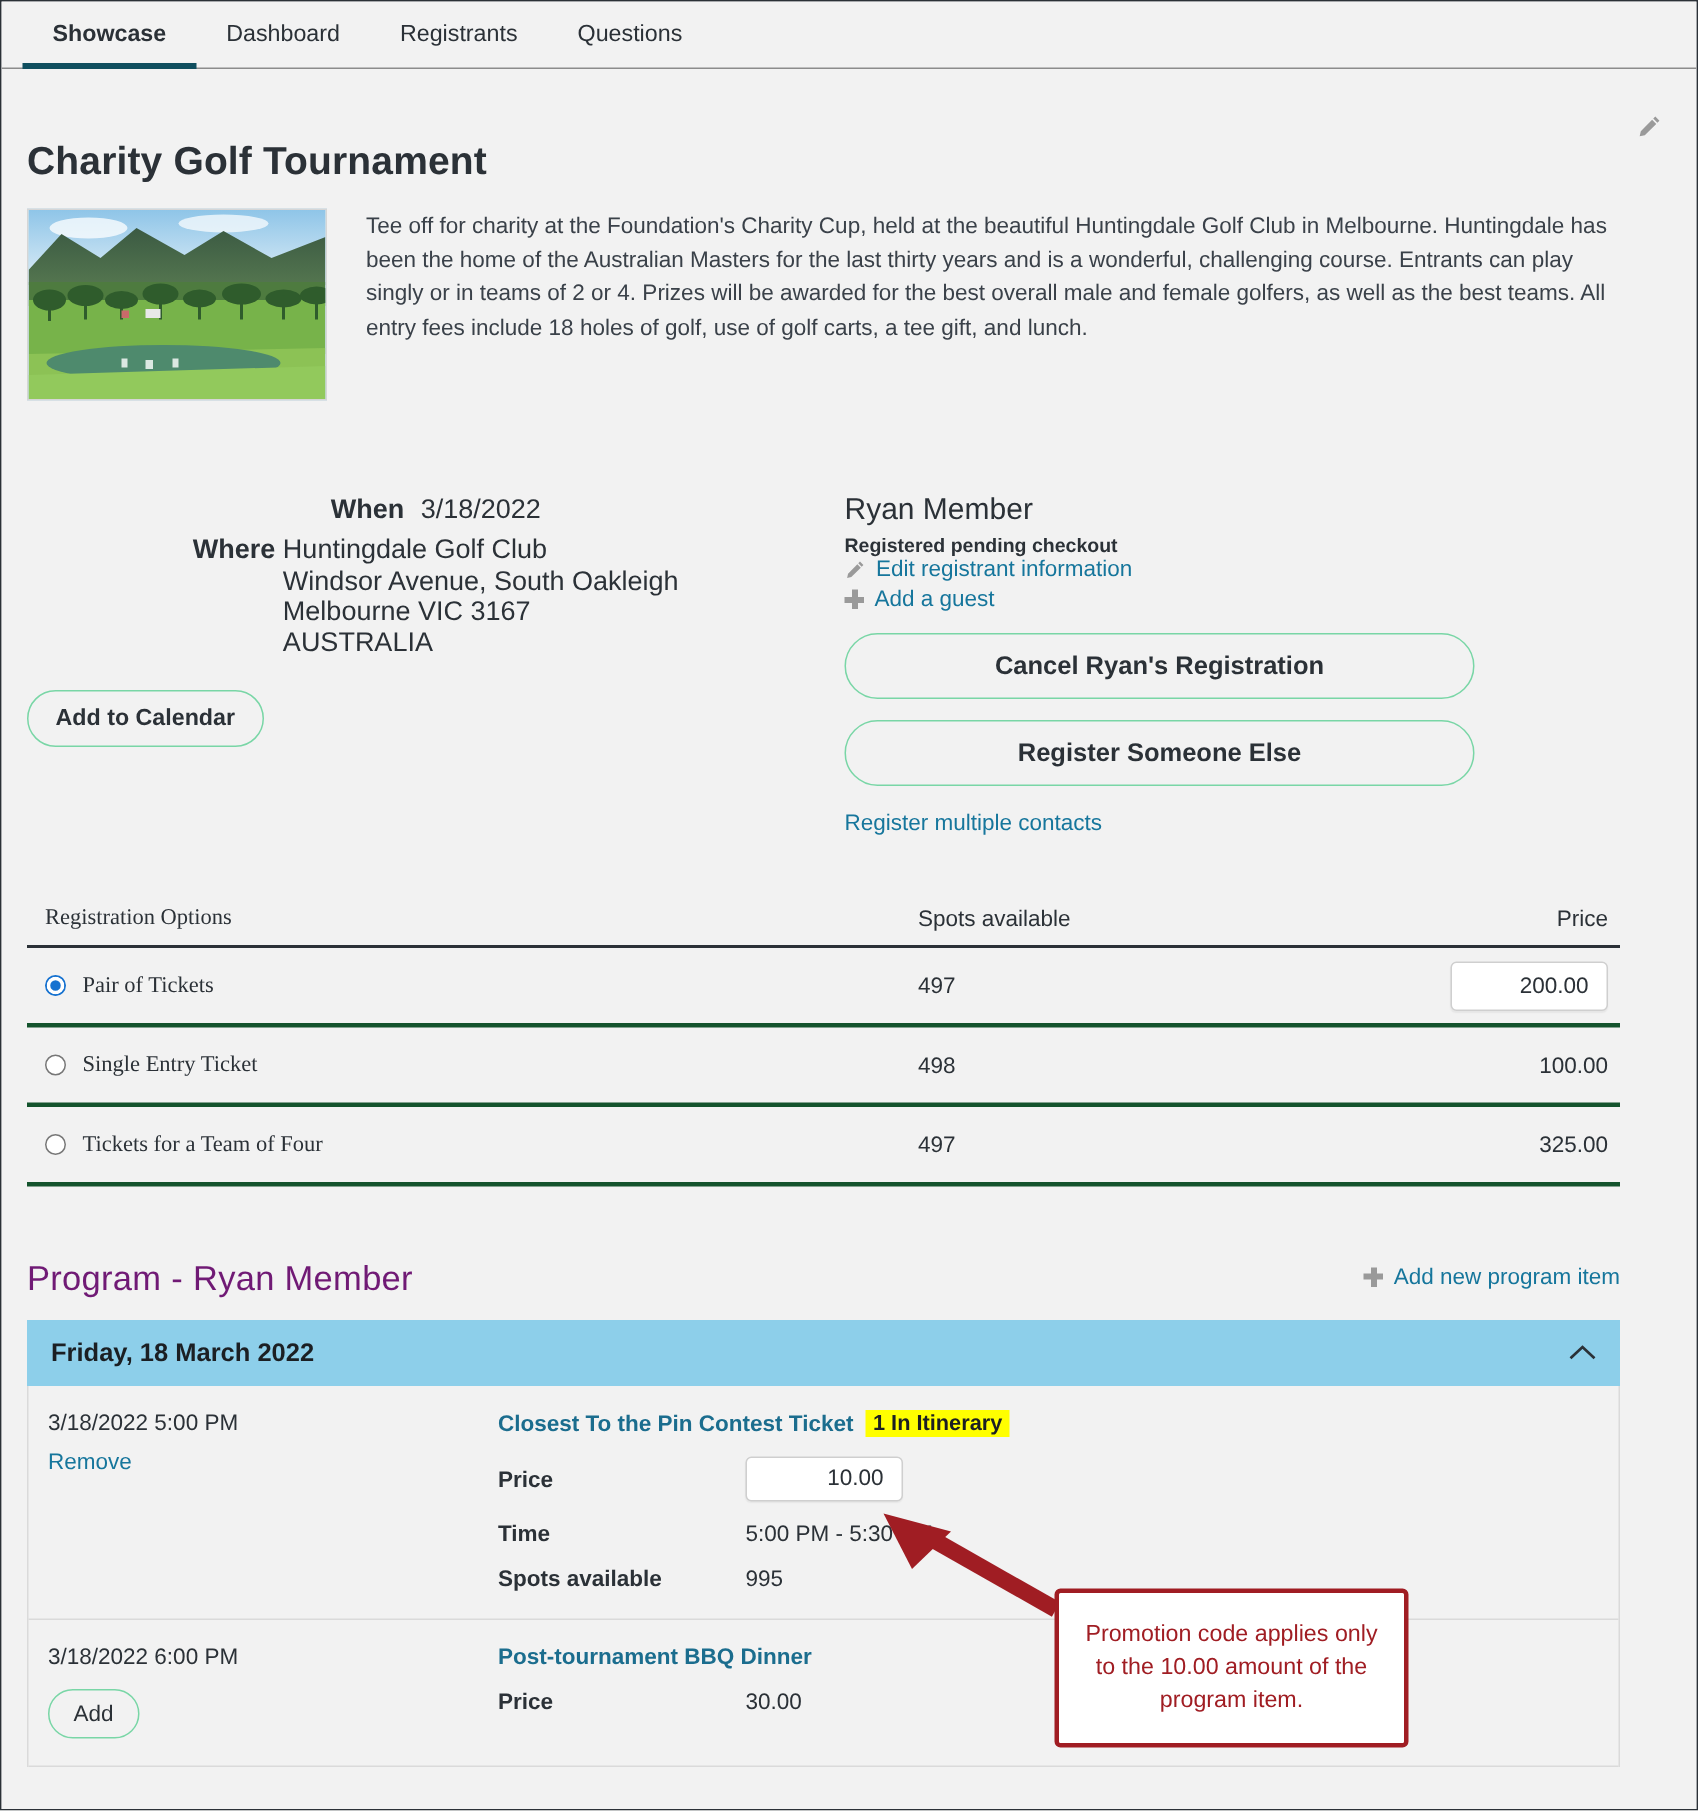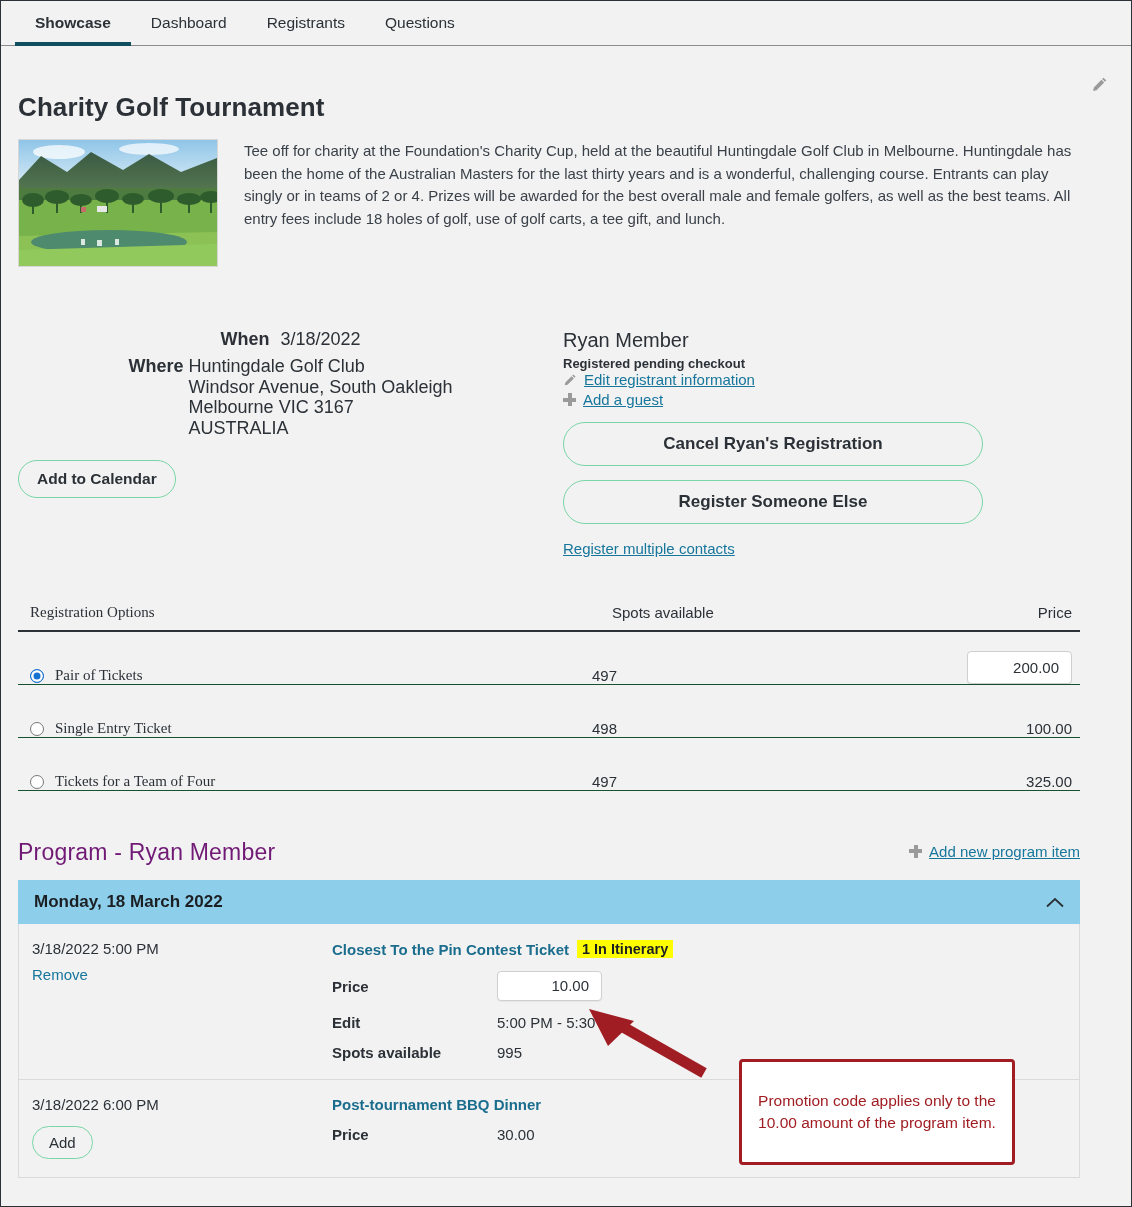--- a/index.html
+++ b/index.html
@@ -110,21 +110,21 @@
     font-weight:600;
     padding:9px 18px;
     cursor:pointer;
     white-space:nowrap;
   }
   #add-cal { margin-top:16px; }
 
   .reg-name { font-size:20px; color:#2b3137; margin-bottom:4px; }
   .reg-status { font-size:13px; font-weight:bold; }
   .link-row { display:flex; align-items:center; gap:7px; margin-bottom:3px; }
-  .alink { color:#16769c; font-size:15px; cursor:pointer;text-decoration:underline; }
+  .alink { color:#16769c; font-size:15px; cursor:pointer; }
 
   .wide-btn {
     display:block; width:420px;
     text-align:center;
     border:1.5px solid #79d6a6;
     border-radius:26px;
     background:#f2f2f2;
     color:#2b3137;
     font-size:17px;
     font-weight:600;
@@ -135,26 +135,25 @@
   #reg-multi { margin-top:16px; display:inline-block; }
 
   
   .reg-table { margin-top:46px; width:1062px; }
   .rt-head {
     display:flex; font-size:15px; color:#2b3137;
     padding:0 8px 9px 12px;
     border-bottom:2px solid #2b3137;
   }
   .rt-row {
-    display:flex; align-items:flex-end;
+    display:flex; align-items:center;
     min-height:53px;
-    border-bottom:1px solid #14532d;
+    border-bottom:3px solid #14532d;
     padding:0 8px 0 12px;
     font-size:15px;
-    gap:20px;
   }
   .col-opt { flex:1; display:flex; align-items:center; gap:11px;font-family:Liberation Serif, serif; }
   .col-spots { width:300px; flex:0 0 300px; }
   .col-price { width:160px; flex:0 0 160px; text-align:right; }
   .radio {
     width:14px; height:14px; border-radius:50%;
     border:1px solid #777; background:#fff;
     display:inline-block; flex:0 0 14px; position:relative;
     cursor:pointer;
   }
@@ -241,31 +240,30 @@
     font-size:15px; padding:7px 16px; margin-top:13px;
     cursor:pointer;
   }
   .remove-link { color:#16769c; font-size:15px; margin-top:9px; display:inline-block; cursor:pointer;}
 
   
   .anno { position:absolute; pointer-events:none; }
   .callout {
     position:absolute;
     left:702px; top:1058px;
-    width:276px; height:106px;
+    width:236px; height:106px;
     border:3px solid #a01d23;
     border-radius:4px;
     background:#ffffff;
     display:flex; align-items:center; justify-content:center;
     text-align:center;
     color:#a01d23;
     font-size:15.5px;
     line-height:22px;
     padding:10px 10px;
-    margin-left:36px;
   }
 
   
   .plus {
     position:relative; width:13px; height:13px; flex:0 0 13px;
   }
   .plus:before, .plus:after {
     content:""; position:absolute; background:#9a9a9a;
   }
   .plus:before { left:0; top:4.5px; width:13px; height:4px; }
@@ -433,21 +431,21 @@
     <div class="program-head">
       <div class="program-title">Program - Ryan Member</div>
       <div class="link-row">
         <span class="plus"></span>
         <span class="alink">Add new program item</span>
       </div>
     </div>
 
 
     <div class="day-bar">
-      <span class="day-label">Monday, 18 March 2022</span>
+      <span class="day-label">Friday, 18 March 2022</span>
       <span class="chev">
         <svg width="18" height="11" viewBox="0 0 18 11" aria-hidden="true">
           <path d="M1 9.5 L9 2 L17 9.5" stroke="#2b3137" stroke-width="1.8" fill="none"></path>
         </svg>
       </span>
     </div>
 
     <div class="prog-card">
 
       <div class="prog-row">
@@ -458,21 +456,21 @@
         <div class="prog-right">
           <div class="prog-name">
             <span>Closest To the Pin Contest Ticket</span>
             <span class="badge-itin">1 In Itinerary</span>
           </div>
           <div class="field-row">
             <div class="field-label">Price</div>
             <span class="prog-price-input">10.00</span>
           </div>
           <div class="field-row">
-            <div class="field-label">Edit</div>
+            <div class="field-label">Time</div>
             <div class="field-val">5:00 PM - 5:30 PM</div>
           </div>
           <div class="field-row">
             <div class="field-label">Spots available</div>
             <div class="field-val">995</div>
           </div>
         </div>
       </div>
 
       <div class="prog-row">

